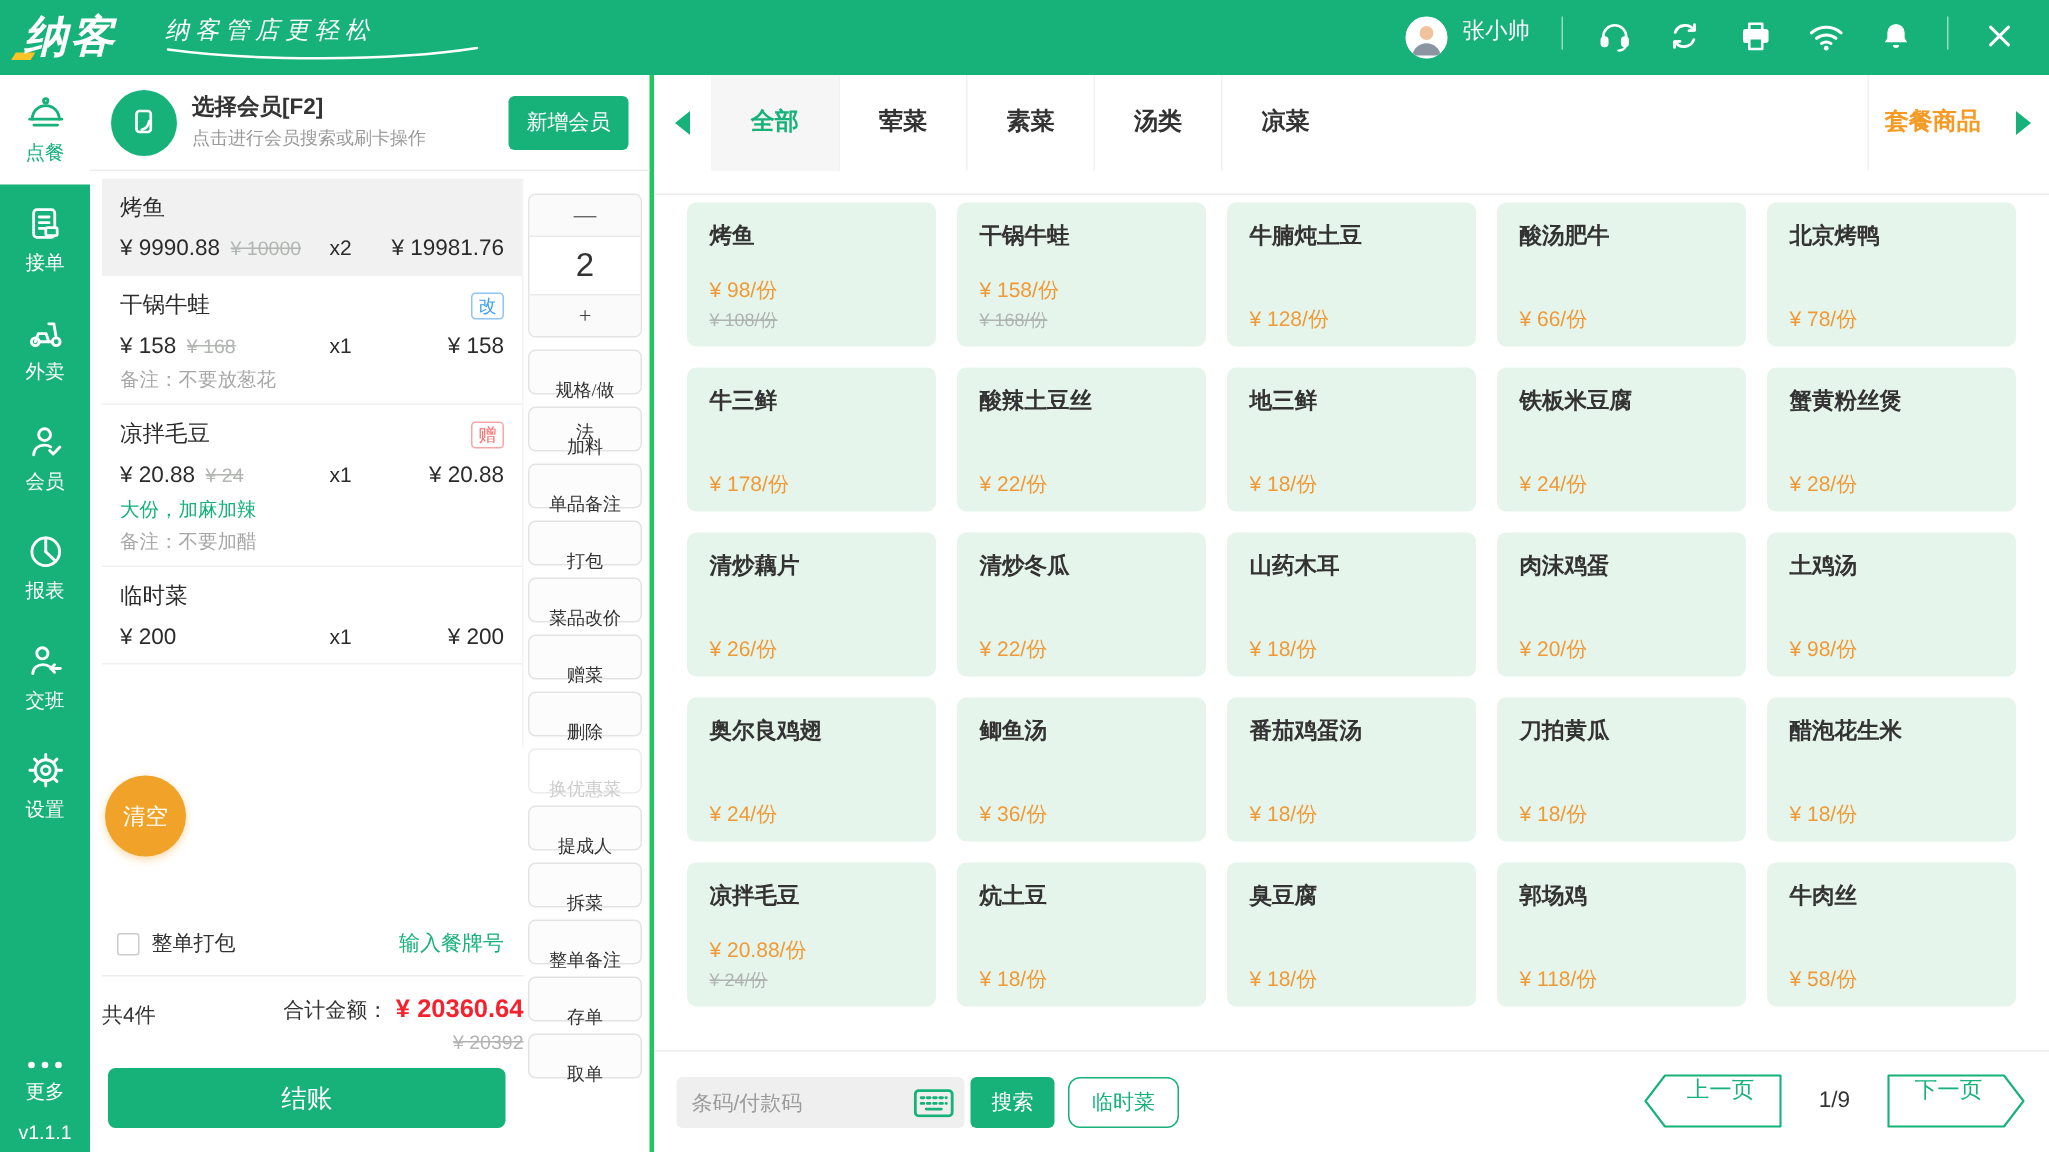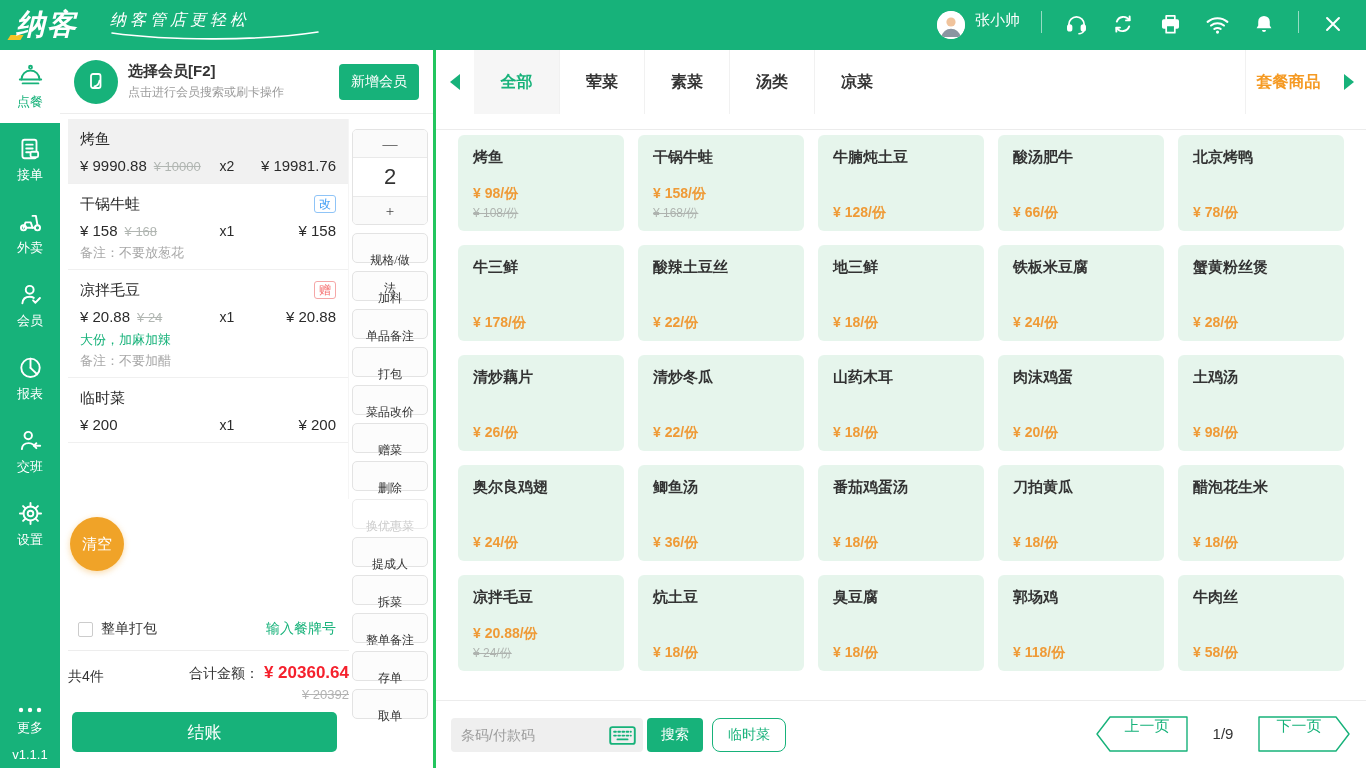--- a/index.html
+++ b/index.html
@@ -88,21 +88,21 @@
   .tri-right{width:0;height:0;border-top:8px solid transparent;border-bottom:8px solid transparent;border-left:10px solid #17b27a}
   .cat-tabs{position:absolute;left:38px;top:0;height:64px;display:flex}
   .cat-tab{width:85px;height:64px;line-height:64px;text-align:center;font-size:16px;font-weight:bold;color:#333;border-left:1px solid #f1f1f1;cursor:pointer}
   .cat-tab:first-child{border-left:none}
   .cat-tab.active{background:#f6f6f6;color:#17b27a}
   .combo-tab{position:absolute;left:809px;top:0;width:86px;height:64px;line-height:64px;text-align:center;font-size:16px;font-weight:bold;color:#f59a23;border-left:1px solid #f1f1f1;cursor:pointer}
 
   .menu-grid{position:absolute;left:22px;top:85px;display:grid;grid-template-columns:repeat(5,166px);grid-auto-rows:96px;gap:14px}
   .menu-card{background:#e6f5ec;border-radius:6px;padding:13px 15px 9px;display:flex;flex-direction:column;cursor:pointer}
   .mc-name{font-size:15px;font-weight:bold;color:#333}
-  .mc-price{margin-top:auto;font-size:14px;color:#ef9a36;font-weight:700}
+  .mc-price{margin-top:auto;font-size:14px;color:#ef9a36;font-weight:400}
   .mc-orig{font-size:12px;color:#aeb3af;text-decoration:line-through;margin-top:2px}
 
   .bottom-bar{position:absolute;left:0;bottom:0;width:930px;height:68px;border-top:1px solid #ececec;background:#fff}
   .search-input-wrap{position:absolute;left:15px;top:17px;width:192px;height:34px;background:#efefef;border-radius:4px}
   .search-input{width:100%;height:100%;background:transparent;border:none;outline:none;padding:0 42px 0 10px;font-size:14px;color:#333}
   .search-input::placeholder{color:#9b9b9b}
   .kb-icon{position:absolute;right:7px;top:8px;color:#17b27a;cursor:pointer}
   .search-btn{position:absolute;left:211px;top:17px;width:56px;height:34px;background:#17b27a;color:#fff;font-size:14px;border-radius:4px}
   .temp-btn{position:absolute;left:276px;top:17px;width:74px;height:34px;border:1px solid #17b27a;color:#17b27a;font-size:14px;border-radius:8px;background:#fff}
   .page-btn{position:absolute;top:15px;width:92px;height:36px;background:none}

